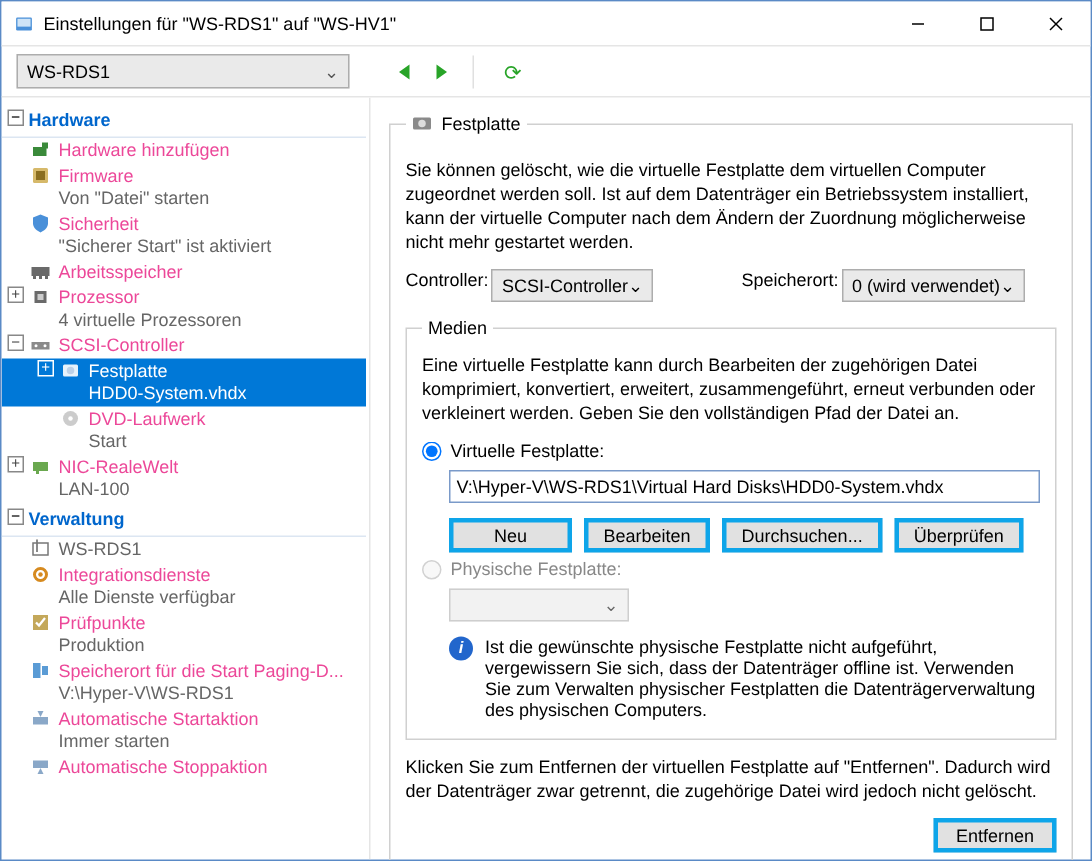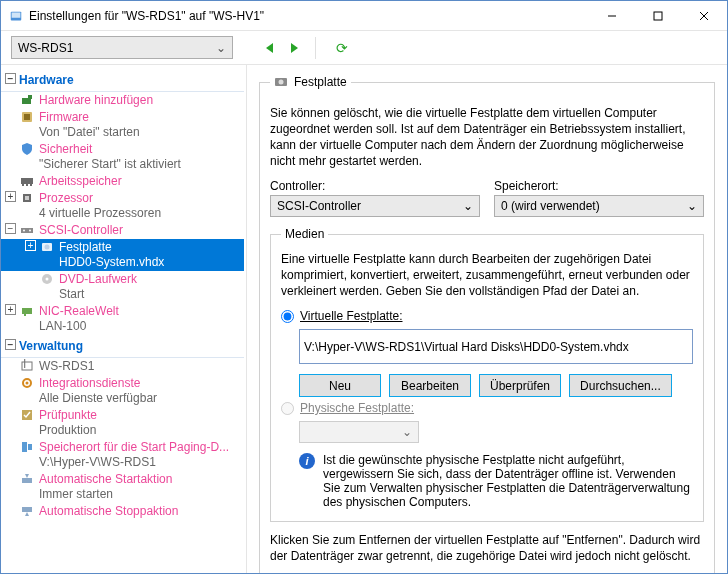--- a/index.html
+++ b/index.html
@@ -29,28 +29,28 @@
 .item.indent1 .ico { left: 39px; }
 .item.selected { background: #0078d7; }
 .item.selected .lbl, .item.selected .sub { color: #fff; }
 .ico svg { width: 14px; height: 14px; }
 
 .content { flex: 1; padding: 10px 12px; overflow-y: auto; color: #000; }
 fieldset { border: 1px solid #d0d0d0; padding: 8px 10px 12px 10px; margin-bottom: 10px; }
 fieldset > legend { padding: 0 4px; display: flex; align-items: center; gap: 6px; }
 .desc { margin: 8px 0 10px 0; line-height: 16px; }
 .row2 { display: flex; gap: 14px; margin-bottom: 10px; }
-.col { flex: 1; display: flex; flex-direction: column; gap: 2px; }
+.col { flex: 1; display: flex; flex-direction: row; gap: 2px; }
 .dropdown { height: 22px; border: 1px solid #adadad; background: #eaeaea; display: flex; align-items: center; justify-content: space-between; padding: 0 6px; }
-.radio-row { display: flex; align-items: center; gap: 6px; margin: 4px 0 6px 0; text-decoration: underline; }
+.radio-row { display: flex; align-items: center; gap: 6px; margin: 4px 0 6px 0; }
 .radio-row input { margin:0;}
 .radio-row.disabled { color: #888; }
-.pathbox { width: 100%; height: 35px; border: 1px solid #7a9ac9; padding: 2px 4px; margin-left: 18px; width: calc(100% - 18px); background:#fff; }
+.pathbox { width: 100%; height: 22px; border: 1px solid #7a9ac9; padding: 2px 4px; margin-left: 18px; width: calc(100% - 18px); background:#fff; }
 .btnrow { display: flex; gap: 8px; margin: 10px 0 4px 18px; }
-.btn { min-width: 82px; height: 23px; border: 1px solid #0ea5e9; background: #e1e1e1; display:flex; align-items:center; justify-content:center; padding: 0 10px; }
+.btn { min-width: 82px; height: 23px; border: 3px solid #0ea5e9; background: #e1e1e1; display:flex; align-items:center; justify-content:center; padding: 0 10px; }
 .phys-dd { width: 120px; margin-left: 18px; opacity: .6; }
 .info { display: flex; gap: 8px; margin: 10px 0 0 18px; }
 .info .ii { width: 16px; height: 16px; border-radius: 50%; background: #2266cc; color: #fff; display:flex;align-items:center;justify-content:center; font-weight:bold; font-style:italic; font-size:11px; flex-shrink:0;}
 .remove-note { margin: 10px 0; line-height: 16px; }
 .remove-row { display:flex; justify-content:flex-end; }
 .disk-ico { width:14px;height:14px; display:inline-flex;}
 </style>
 </head>
 <body>
 
@@ -268,22 +268,22 @@
         <legend>Medien</legend>
         <div class="desc" style="margin-top:2px">Eine virtuelle Festplatte kann durch Bearbeiten der zugehörigen Datei komprimiert, konvertiert, erweitert, zusammengeführt, erneut verbunden oder verkleinert werden. Geben Sie den vollständigen Pfad der Datei an.</div>
         <label class="radio-row">
           <input type="radio" checked="" style="">
           <span>Virtuelle Festplatte:</span>
         </label>
         <input class="pathbox" type="text" value="V:\Hyper-V\WS-RDS1\Virtual Hard Disks\HDD0-System.vhdx" style="">
         <div class="btnrow">
           <div class="btn">Neu</div>
           <div class="btn">Bearbeiten</div>
+          <div class="btn">Durchsuchen...</div>
           <div class="btn">Überprüfen</div>
-          <div class="btn">Durchsuchen...</div>
         </div>
         <label class="radio-row disabled">
           <input type="radio" disabled="" style="">
           <span>Physische Festplatte:</span>
         </label>
         <div class="dropdown phys-dd">
           <span></span>
             <span>⌄</span>
         </div>
         <div class="info">

